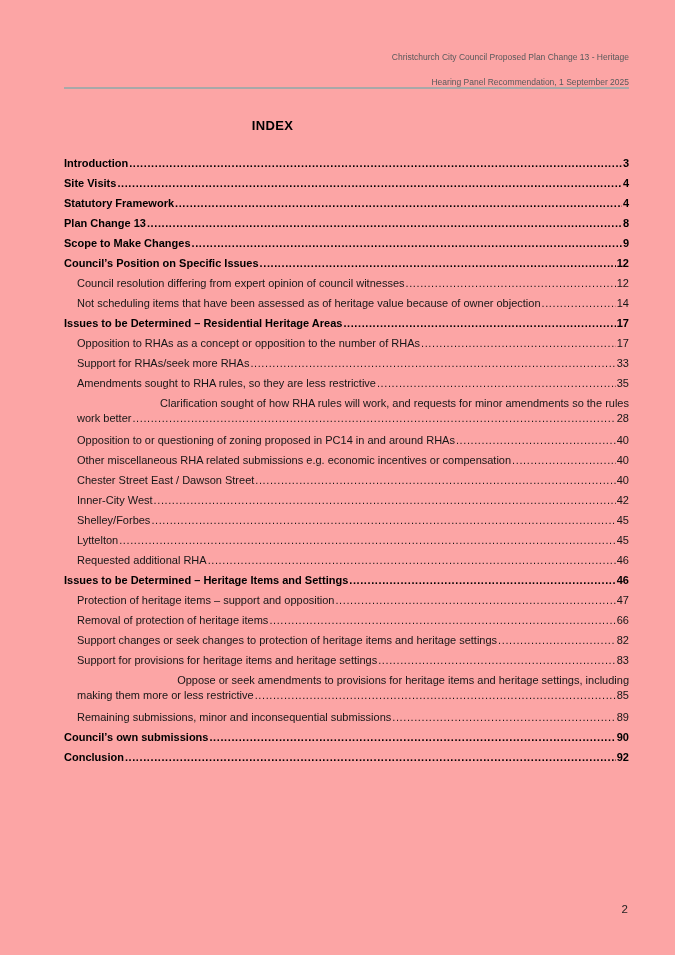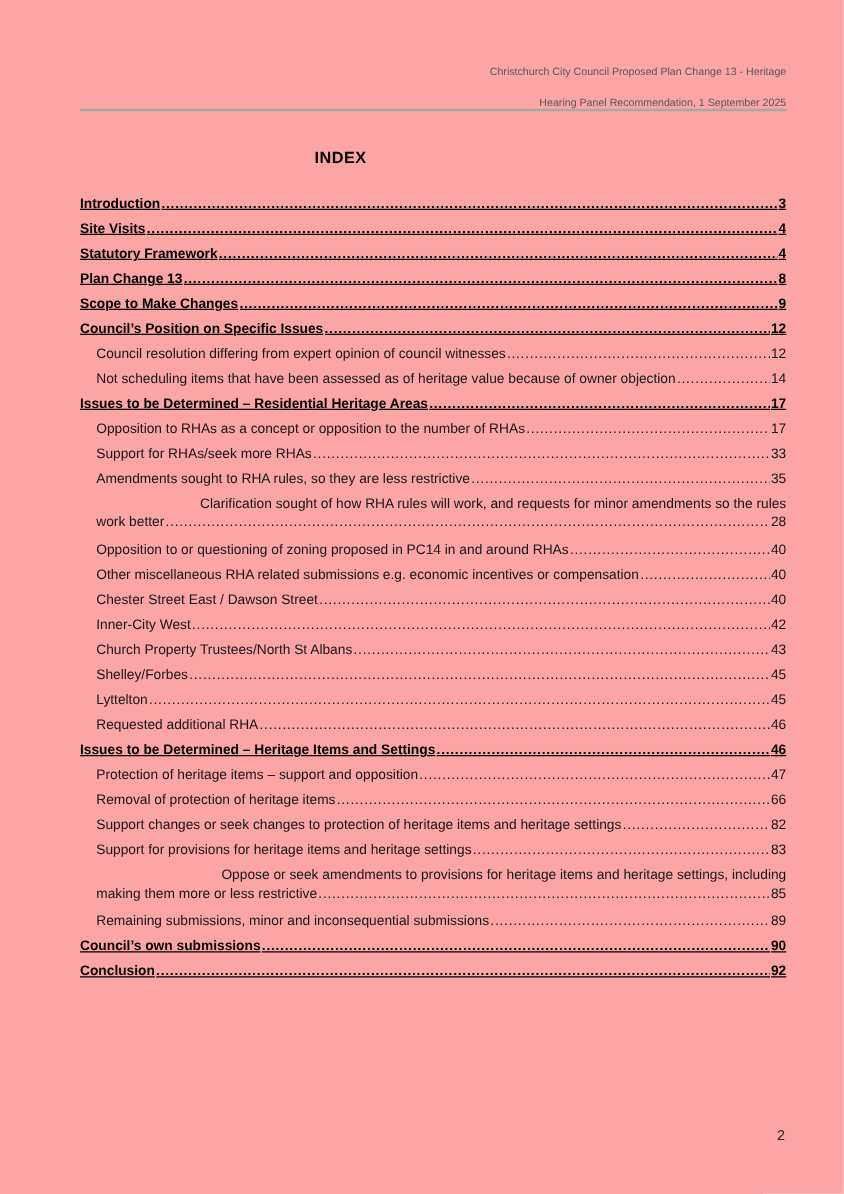--- a/index.html
+++ b/index.html
@@ -22,21 +22,21 @@
   
   .doc-title{
     position:absolute;top:118px;left:0;width:545px;text-align:center;
     font-size:13px;font-weight:bold;letter-spacing:0.4px;margin:0;color:#000;
   }
 
   
   .toc{position:absolute;top:156px;left:64px;right:46px;font-size:11px;color:#161616;}
   .toc-row{line-height:15px;margin-bottom:5px;}
   .toc-row.two-line{margin-bottom:7px;text-align:right;}
-  .toc-row.bold{font-weight:bold;color:#000;text-decoration:underline;}
+  .toc-row.bold{font-weight:bold;color:#000;}
   .toc-row.indent{padding-left:13px;}
   .toc-row .line{display:flex;align-items:baseline;}
   .toc-row .lbl,.toc-row .l1{white-space:nowrap;}
   .dots{
     flex:1 1 auto;min-width:4px;overflow:hidden;white-space:nowrap;
     margin:0 1px;
   }
   .dots::after{
     content:"...................................................................................................................................................................................................................";
     letter-spacing:0.6px;
@@ -178,27 +178,20 @@
       </div>
       <div class="toc-row indent">
         <div class="line">
           <span class="lbl">Inner-City West</span>
           <span class="dots"></span>
           <span class="pg">42</span>
         </div>
       </div>
       <div class="toc-row indent">
         <div class="line">
-          <span class="lbl">Church Property Trustees/North St Albans</span>
-          <span class="dots"></span>
-          <span class="pg">43</span>
-        </div>
-      </div>
-      <div class="toc-row indent">
-        <div class="line">
           <span class="lbl">Shelley/Forbes</span>
           <span class="dots"></span>
           <span class="pg">45</span>
         </div>
       </div>
       <div class="toc-row indent">
         <div class="line">
           <span class="lbl">Lyttelton</span>
           <span class="dots"></span>
           <span class="pg">45</span>

